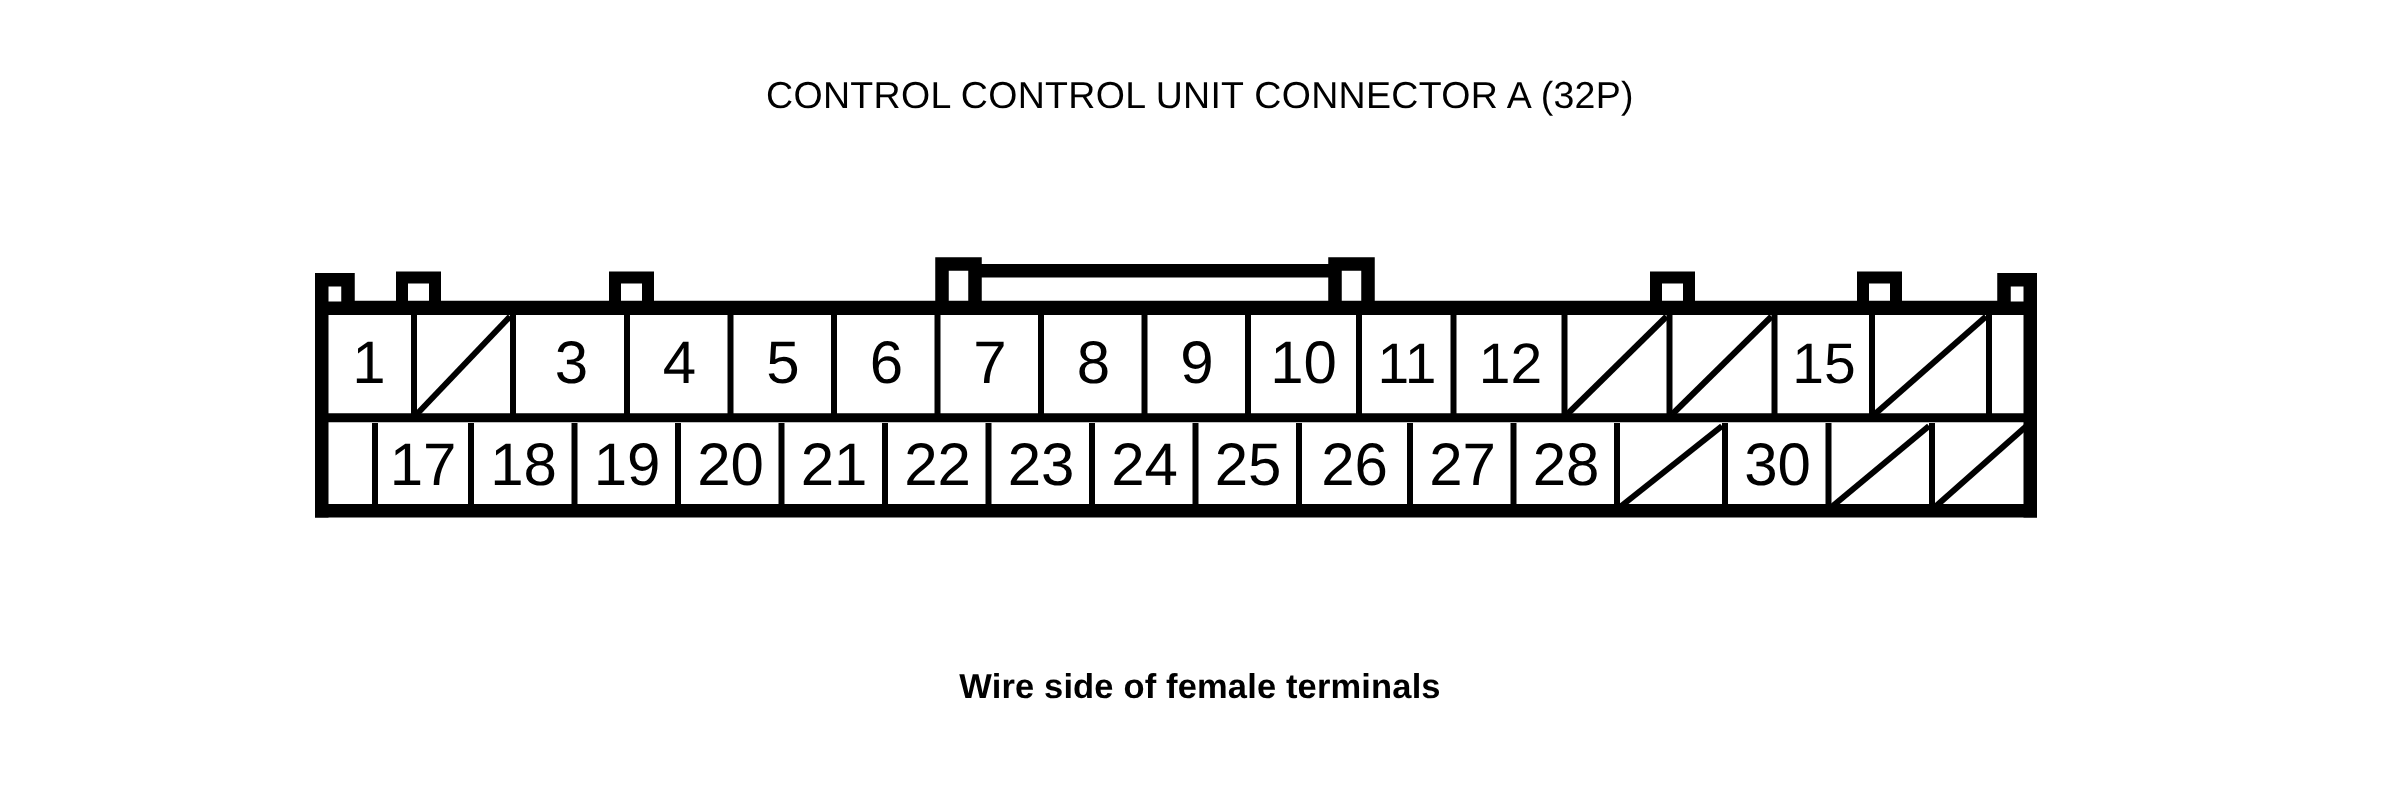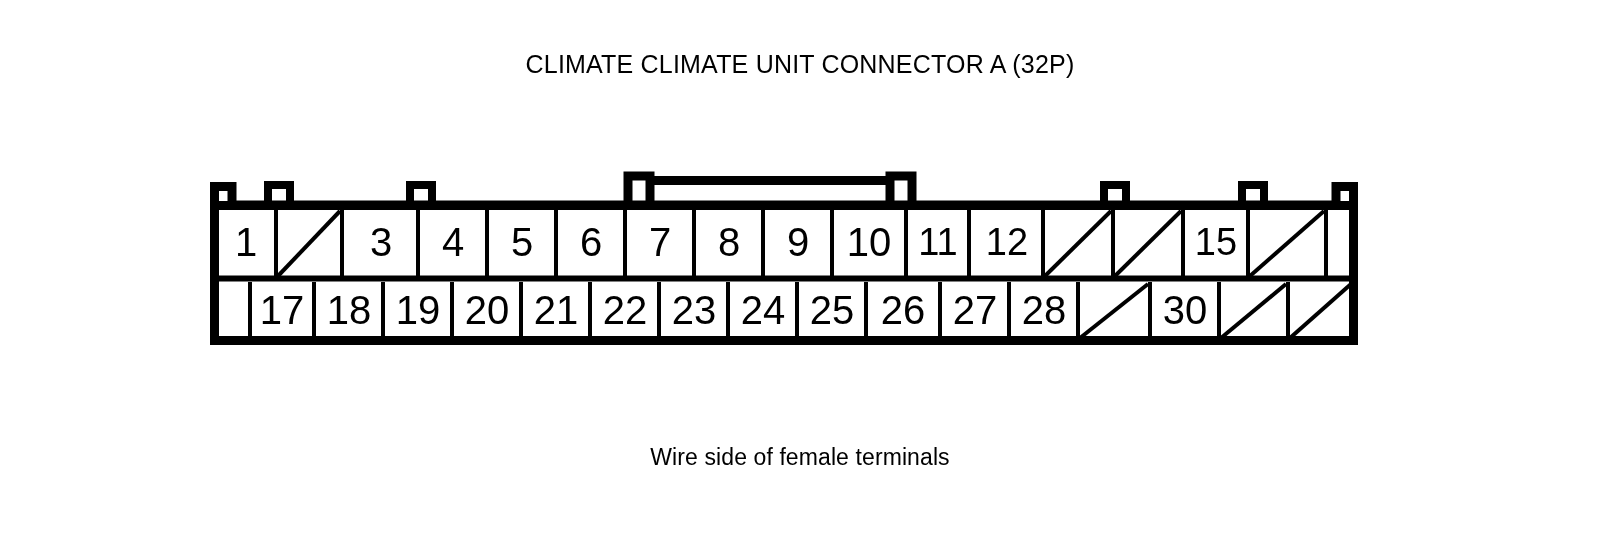--- a/index.html
+++ b/index.html
@@ -32,20 +32,21 @@
   .caption {
     position: absolute;
     top: 444px;
     left: 0;
     width: 1600px;
     text-align: center;
     font-size: 23px;
     letter-spacing: 0.1px;
     white-space: nowrap;
     color: #000000;
+    font-weight: bold;
   }
 
   
   .connector-wrap {
     position: absolute;
     left: 0;
     top: 0;
     width: 1600px;
     height: 538px;
   }
@@ -61,21 +62,21 @@
     text-anchor: middle;
     dominant-baseline: middle;
   }
   .pin-label-sm {
     font-size: 38px;
   }
 </style>
 </head>
 <body>
 
-<div class="title">CLIMATE CLIMATE UNIT CONNECTOR A (32P)</div>
+<div class="title">CONTROL CONTROL UNIT CONNECTOR A (32P)</div>
 
 <div class="connector-wrap">
   <svg class="connector-svg" viewBox="0 0 1600 538" xmlns="http://www.w3.org/2000/svg">
 
     <g fill="none" stroke="#000000" stroke-width="9" stroke-linecap="butt" stroke-linejoin="miter">
 
       <path d="M 214.5 186 L 214.5 345"></path>
 
       <path d="M 210 340.5 L 1358 340.5"></path>
 

